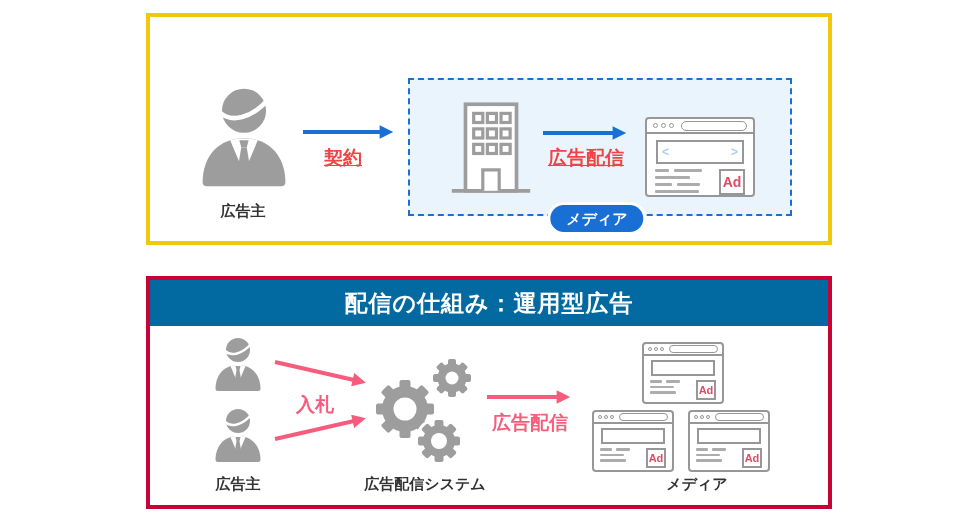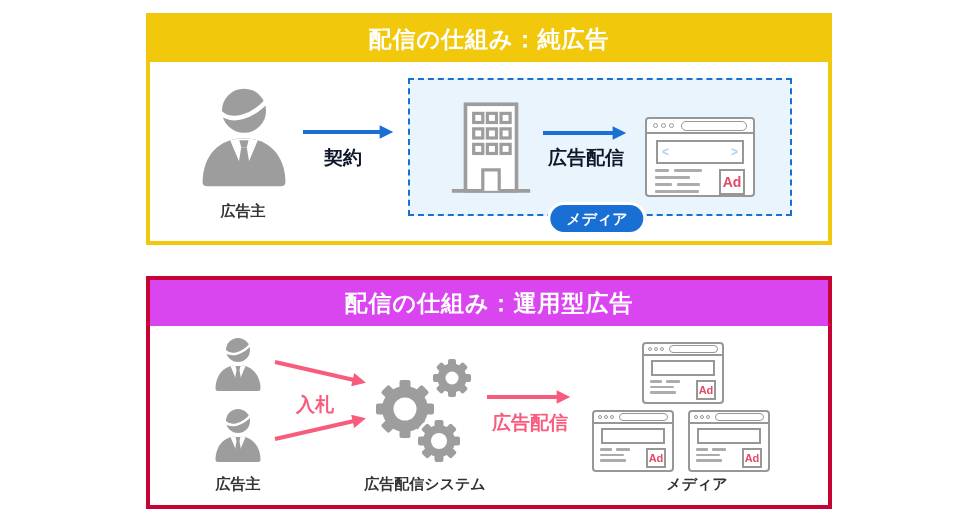--- a/index.html
+++ b/index.html
@@ -5,29 +5,29 @@
   html,body{margin:0;padding:0;background:#fff;}
   .stage{
     position:relative;width:980px;height:523px;background:#fff;overflow:hidden;
     font-family:"Liberation Sans","DejaVu Sans",sans-serif;
   }
   .panel{position:absolute;left:146px;width:686px;background:#fff;box-sizing:border-box;}
   .panel-pure{top:13px;height:232px;border:4px solid #F2C80D;}
   .panel-prog{top:276px;height:233px;border:4px solid #C70335;}
   .panel-header{height:45px;display:flex;align-items:center;justify-content:center;}
   .header-yellow{background:#F2C80D;}
-  .header-red{background:#d946ef;height:46px;}
+  .header-red{background:#0369a1;height:46px;}
   .panel-title{margin:0;color:#fff;font-size:23px;font-weight:bold;letter-spacing:1px;white-space:nowrap;}
 
   .overlay{position:absolute;left:0;top:0;pointer-events:none;}
 
   .entity-label{position:absolute;transform:translateX(-50%);font-weight:bold;color:#333;
     font-size:15px;white-space:nowrap;}
   .flow-label{position:absolute;transform:translateX(-50%);font-weight:bold;font-size:19px;white-space:nowrap;}
-  .flow-label.blue{color:#0f172a;}
+  .flow-label.blue{color:#ef4444;text-decoration:underline;}
   .flow-label.pink{color:#F85C7C;}
 
   .person{position:absolute;}
   .gears-wrap{position:absolute;}
   .building-wrap{position:absolute;}
 
   .media-box{position:absolute;left:258px;top:61px;width:384px;height:138px;box-sizing:border-box;
     background:#E9F4FC;border:2px dashed #1A6FD4;}
 
   .media-pill{position:absolute;transform:translateX(-50%);background:#1A6FD4;color:#fff;
@@ -71,23 +71,20 @@
   .browser-sm .b-row{gap:4px;}
   .browser-sm .seg{height:2.5px;}
   .browser-sm .b-ad{width:20px;height:20px;font-size:11px;}
 </style>
 </head>
 <body>
 
 <div class="stage">
 
   <section class="panel panel-pure">
-    <header class="panel-header header-yellow">
-      <h2 class="panel-title">配信の仕組み：純広告</h2>
-    </header>
 
     <div class="media-box">
 
       <div class="building-wrap" style="left:40px;top:20px;width:82px;height:96px;">
         <svg width="82" height="96" viewBox="0 0 90 104" fill="none">
           <rect x="17" y="4" width="56" height="95" fill="#fff" stroke="#9D9D9D" stroke-width="4"></rect>
           <line x1="2" y1="99" x2="88" y2="99" stroke="#9D9D9D" stroke-width="4"></line>
           <g stroke="#9D9D9D" stroke-width="3.5" fill="#fff">
             <rect x="26" y="14" width="10" height="10"></rect>
               <rect x="41" y="14" width="10" height="10"></rect>

